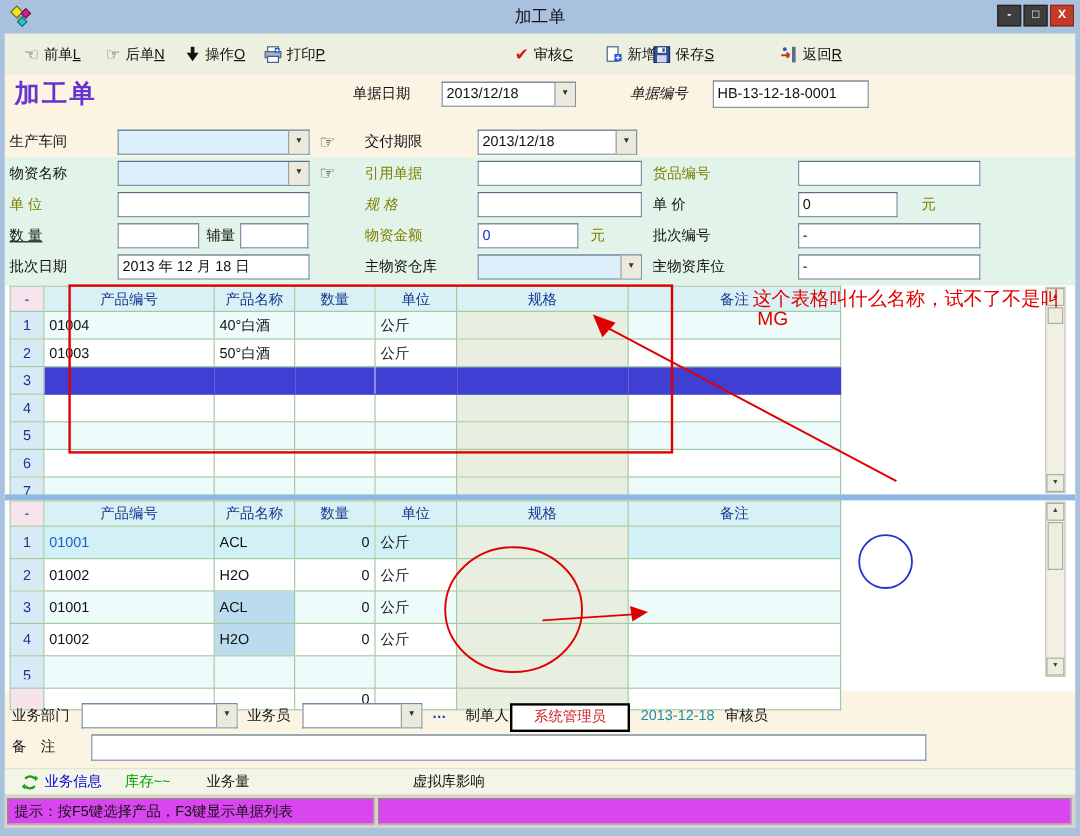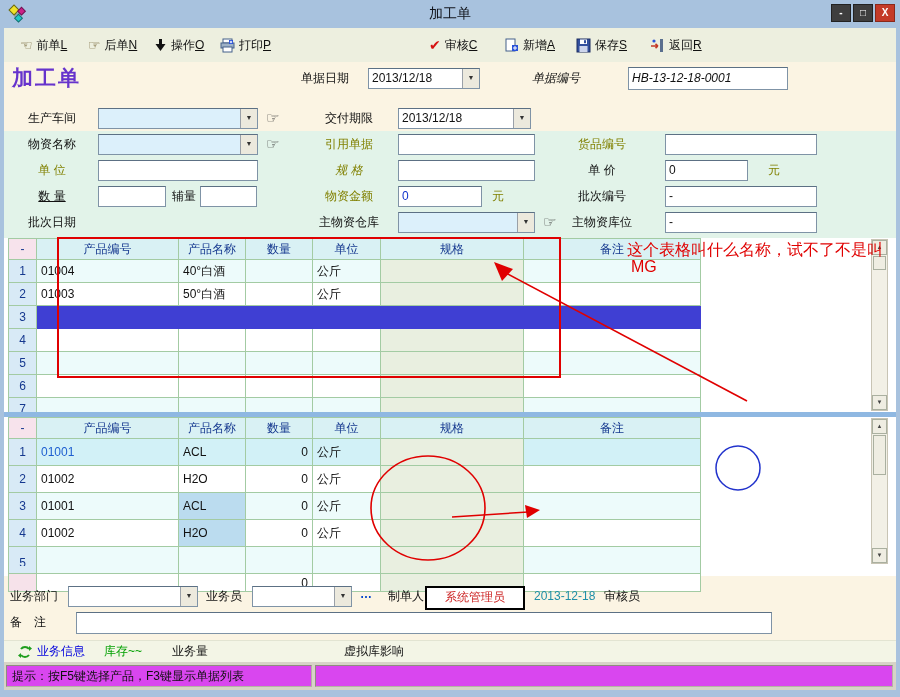--- a/index.html
+++ b/index.html
@@ -23,21 +23,21 @@
   .chk{color:#d61212;font-weight:bold;font-size:16px;}
   
   .area{position:absolute;left:0;width:892px;}
   .a-cream{top:34px;height:69px;background:#FBF4E3;}
   .a-mint{top:103px;height:107px;background:#E2F3E9;}
   .a-tables{top:210px;height:338px;background:#fff;}
   .a-footer{top:548px;height:64px;background:#FBF4E3;}
   .infobar{top:612px;height:22px;background:#F3F5E6;border-top:1px solid #e2e4d2;}
   .statusbar{top:634px;height:28px;background:#D7D3C7;border-bottom:2px solid #2c3b55;}
   .ftitle{position:absolute;left:8px;top:36px;font-size:21px;font-weight:bold;color:#6633CC;letter-spacing:2px;}
-  .lbl,.lblo{position:absolute;height:21px;line-height:21px;text-align:center;color:#111;}
+  .lbl,.lblo{position:absolute;height:21px;line-height:21px;text-align:left;color:#111;}
   .lblo{color:#808000;}
   .lleft{text-align:left;}
   .inp{position:absolute;height:21px;line-height:19px;background:#fff;border:1px solid #7f93a6;
     border-top-color:#5c7084;padding:0 3px;box-sizing:border-box;}
   .cbo{position:absolute;height:21px;background:#fff;border:1px solid #7f93a6;border-top-color:#5c7084;box-sizing:border-box;}
   .cbo.lb{background:#DCF0FB;}
   .cbo .val{position:absolute;left:3px;top:0;line-height:19px;}
   .cbo .btn{position:absolute;right:0;top:0;width:16px;height:100%;background:#ECE9DD;
     border-left:1px solid #9aa0a8;text-align:center;color:#333;font-size:7px;line-height:18px;}
   .fngr{position:absolute;font-size:15px;color:#3a3a3a;cursor:default;}
@@ -134,21 +134,21 @@
       </div>
       <div class="tbtn" style="left:500px;">
         <svg width="15" height="15" viewBox="0 0 15 15">
           <rect x="2" y="1" width="9" height="12" fill="#fff" stroke="#44608a"></rect>
           <rect x="8" y="7" width="6" height="6" fill="#2a52d8"></rect>
             <rect x="10.5" y="8" width="1" height="4" fill="#fff"></rect>
             <rect x="9" y="9.5" width="4" height="1" fill="#fff"></rect>
         </svg>
         <span><span>新增</span><u>A</u></span>
       </div>
-      <div class="tbtn" style="left:572px;">
+      <div class="tbtn" style="left:540px;">
         <svg width="15" height="15" viewBox="0 0 15 15">
           <rect x="1" y="1" width="13" height="13" fill="#33509e" stroke="#1c2d60"></rect>
           <rect x="4" y="1.5" width="7" height="4.5" fill="#fff"></rect>
             <rect x="8" y="2.2" width="2" height="3" fill="#33509e"></rect>
           <rect x="3.5" y="8" width="8" height="6" fill="#cdd5ec"></rect>
         </svg>
         <span><span>保存</span><u>S</u></span>
       </div>
       <div class="tbtn" style="left:646px;">
         <svg width="15" height="15" viewBox="0 0 15 15">
@@ -165,21 +165,21 @@
     <div class="area a-tables"></div>
     <div class="area a-footer"></div>
 
     <div class="ftitle">加工单</div>
     <div class="lbl" style="left:290px;top:40px;width:62px;">单据日期</div>
     <div class="cbo" style="left:364px;top:40px;width:112px;">
       <span class="val">2013/12/18</span>
       <span class="btn">▼</span>
     </div>
     <div class="lbl" style="left:521px;top:40px;width:62px;font-style:italic;">单据编号</div>
-    <div class="inp" style="left:624px;top:39px;width:160px;height:23px;line-height:21px;font-style:italic;">HB-13-12-18-0001</div>
+    <div class="inp" style="left:590px;top:39px;width:130px;height:23px;line-height:21px;">HB-13-12-18-0001</div>
 
     <div class="lbl" style="left:4px;top:80px;width:88px;">生产车间</div>
     <div class="cbo lb" style="left:94px;top:80px;width:160px;">
       <span class="val"></span>
       <span class="btn">▼</span>
     </div>
     <div class="fngr" style="left:262px;top:81px;">☞</div>
     <div class="lbl" style="left:300px;top:80px;width:90px;">交付期限</div>
     <div class="cbo" style="left:394px;top:80px;width:133px;">
       <span class="val">2013/12/18</span>
@@ -209,20 +209,21 @@
     <div class="inp" style="left:94px;top:158px;width:68px;"></div>
     <div class="lbl lleft" style="left:168px;top:158px;width:28px;">辅量</div>
     <div class="inp" style="left:196px;top:158px;width:57px;"></div>
     <div class="lblo" style="left:300px;top:158px;width:90px;">物资金额</div>
     <div class="inp blueval" style="left:394px;top:158px;width:84px;">0</div>
     <div class="lblo lleft" style="left:488px;top:158px;width:20px;">元</div>
     <div class="lbl" style="left:540px;top:158px;width:116px;">批次编号</div>
     <div class="inp" style="left:661px;top:158px;width:152px;">-</div>
 
     <div class="lbl" style="left:4px;top:184px;width:88px;">批次日期</div>
+    <div class="inp" style="left:94px;top:184px;width:160px;">2013 年 12 月 18 日</div>
     <div class="lbl" style="left:300px;top:184px;width:90px;">主物资仓库</div>
     <div class="cbo lb" style="left:394px;top:184px;width:137px;">
       <span class="val"></span>
       <span class="btn">▼</span>
     </div>
     <div class="fngr" style="left:539px;top:185px;">☞</div>
     <div class="lbl" style="left:540px;top:184px;width:116px;">主物资库位</div>
     <div class="inp" style="left:661px;top:184px;width:152px;">-</div>
 
     <table class="grid t1" style="top:210px;width:692px;">

